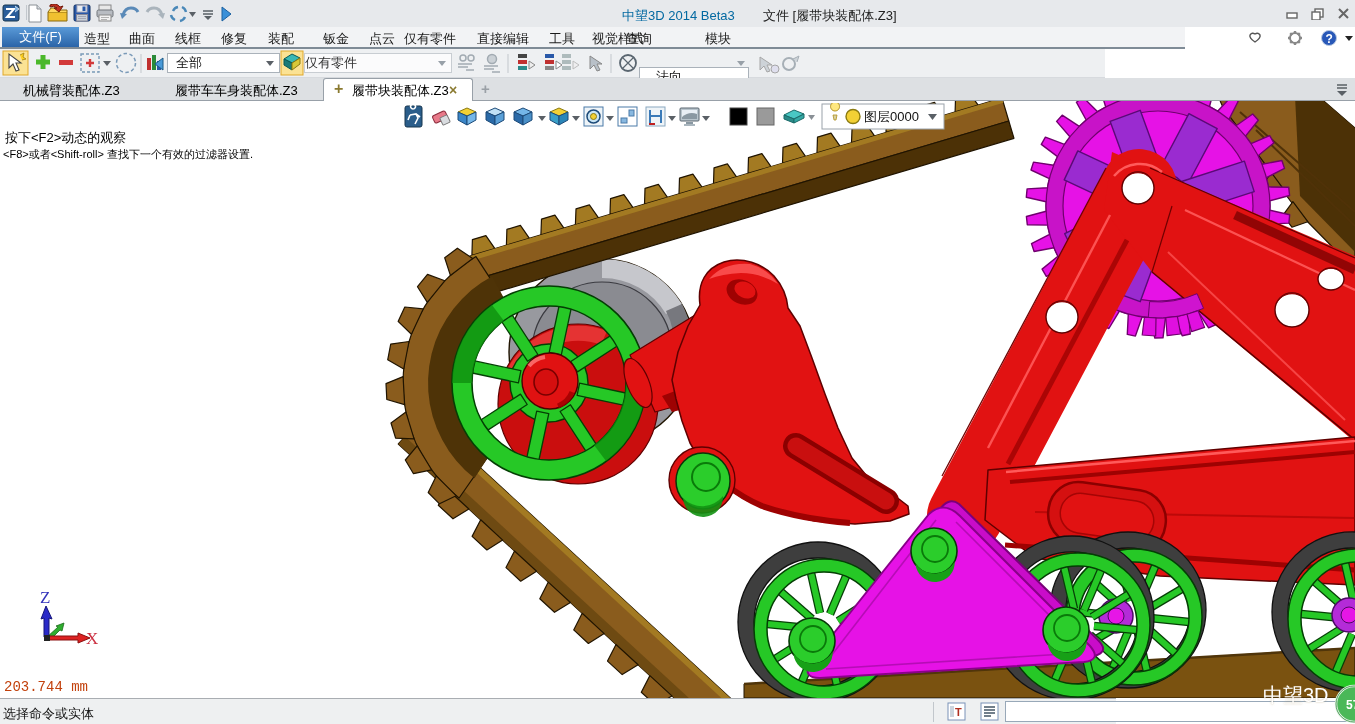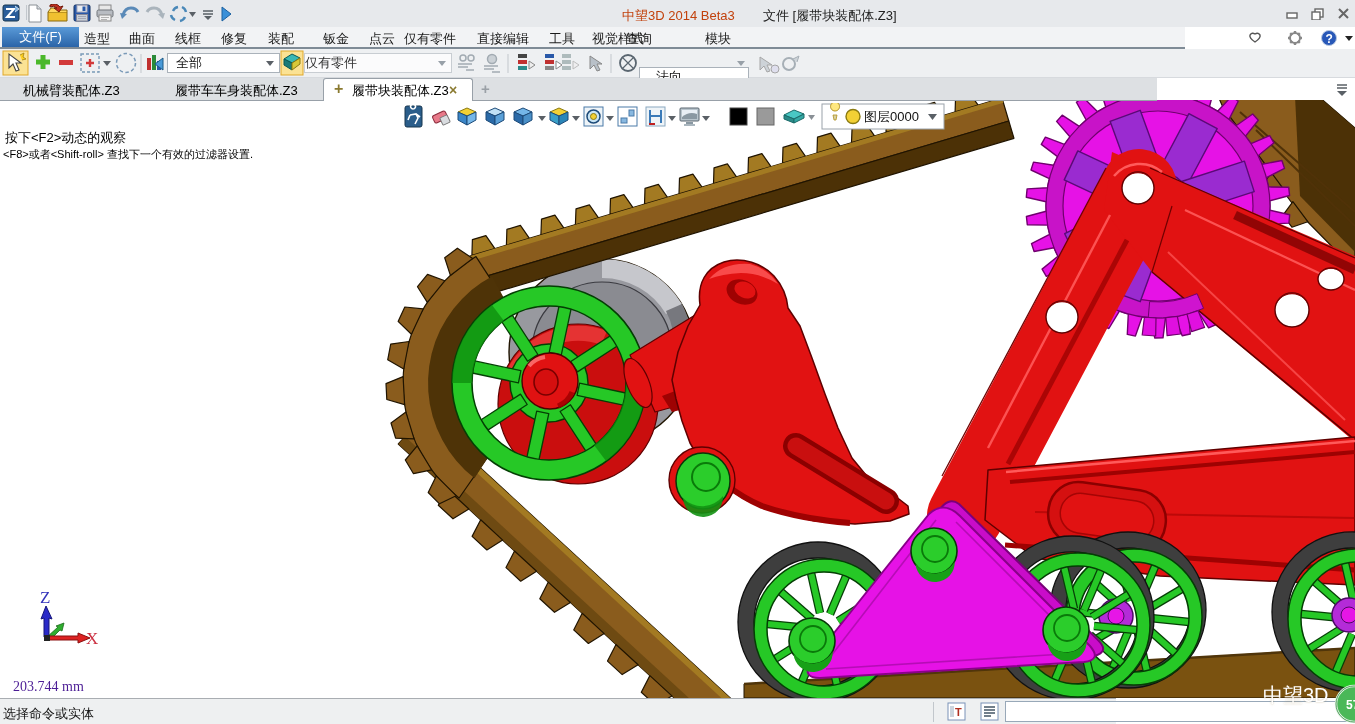--- a/index.html
+++ b/index.html
@@ -1,21 +1,21 @@
 <!DOCTYPE html>
 <html><head><meta charset="utf-8">
 <style>
 *{margin:0;padding:0;box-sizing:border-box}
 html,body{width:1355px;height:724px;overflow:hidden;font-family:"Liberation Sans",sans-serif;background:#fff;position:relative}
 .abs{position:absolute}
 
 #titlebar{left:0;top:0;width:1355px;height:27px;background:#e7e9ec;z-index:20}
 #menubar{left:0;top:27px;width:1185px;height:22px;background:#f2f3f5;border-bottom:2px solid #7f8b96;z-index:20}
-#toolbar{left:0;top:49px;width:1355px;height:29px;background:#eef0f2;border-bottom:1px solid #d7dade;z-index:20}
-#tabbar{left:0;top:78px;width:1157px;height:23px;background:#dde0e3;border-bottom:1px solid #98a0a8;z-index:20}
+#toolbar{left:0;top:49px;width:1105px;height:29px;background:#eef0f2;border-bottom:1px solid #d7dade;z-index:20}
+#tabbar{left:0;top:78px;width:1355px;height:23px;background:#dde0e3;border-bottom:1px solid #98a0a8;z-index:20}
 #statusbar{left:0;top:698px;width:1116px;height:26px;background:#eef0f1;border-top:1px solid #a9adb2;z-index:20}
 .t{position:absolute;white-space:nowrap}
 .menuitem{position:absolute;top:3px;font-size:13px;color:#1a1a1a}
 .cmb{position:absolute;background:#fff;border:1px solid #aab2ba;font-size:13px;color:#111;line-height:18px}
 .arrow-dn{position:absolute;width:0;height:0;border-left:4px solid transparent;border-right:4px solid transparent;border-top:5px solid #5a6066}
 .vline{position:absolute;width:1px;background:#c2c7cc}
 .icon{position:absolute}
 </style></head>
 <body>
 <svg width="1355" height="724" viewBox="0 0 1355 724" style="position:absolute;left:0;top:0">
@@ -350,21 +350,21 @@
 <svg width="90" height="70" viewBox="0 0 90 70">
  <text x="20" y="18" font-size="17" font-family="Liberation Serif,serif" fill="#3333bb">Z</text>
  <polygon points="26,21 21,34 24,33 24,52 29,52 29,33 32,34" fill="#2a2ac8" stroke="#15157a" stroke-width="1"></polygon>
  <polygon points="22,55 27,50 47,52 47,55" fill="#2a8a2a" opacity="0"></polygon>
  <path d="M27,52 L38,42 l-2,-1 l8,-3 l-2,8 l-2,-1 l-9,9" fill="#2fae2f" stroke="#1a6a1a" stroke-width="0.8"></path>
  <polygon points="26,51 58,51 58,48 70,53 58,58 58,55 26,55" fill="#dd2222" stroke="#8a1010" stroke-width="1"></polygon>
  <text x="66" y="59" font-size="17" font-family="Liberation Serif,serif" fill="#cc3344">X</text>
  <rect x="24" y="50" width="6" height="6" fill="#222"></rect>
 </svg>
 </div>
-<div class="abs" style="left:13px;top:679px;font-size:14px;font-family:Liberation Serif, serif;color:#4c1d95;z-index:5">203.744 mm</div>
+<div class="abs" style="left:4px;top:679px;font-size:14px;font-family:Liberation Mono, monospace;color:#c2410c;z-index:5">203.744 mm</div>
 
 <div class="abs" style="left:1263px;top:682px;z-index:25;color:#fff;font-size:20px;font-weight:normal;text-shadow:0 0 2px rgba(150,120,60,.5)">中望3D</div>
 <div class="abs" style="left:1318px;top:701px;z-index:25;color:#fff;font-size:12px;font-weight:bold">com</div>
 <div class="abs" style="left:1332px;top:684px;z-index:26;width:44px;height:40px">
 <svg width="44" height="40">
       <circle cx="22" cy="20" r="18" fill="#4ab858" stroke="#e8f4e8" stroke-width="2.5"></circle>
       <circle cx="22" cy="20" r="18" fill="none" stroke="#2a8a3a" stroke-width="0.8"></circle>
       <text x="14" y="25" font-size="12" fill="#fff" font-weight="bold">57</text>
     </svg>
 </div>
@@ -405,21 +405,21 @@
         <path d="M3 6 a 7 7 0 0 1 5 -4"></path>
         <path d="M12 2 a 7 7 0 0 1 4 5"></path>
         <path d="M15 12 a 7 7 0 0 1 -5 4"></path>
         <path d="M5 15 a 7 7 0 0 1 -4 -5"></path>
       </g>
   <polygon points="163,8 170,8 166.5,13" fill="#5a6066"></polygon>
   <path d="M177 7 h10 M177 10 h10" stroke="#5a6066" stroke-width="1.6"></path>
       <polygon points="178,12 186,12 182,16" fill="#5a6066"></polygon>
   <polygon points="196,3 196,17 205,10" fill="#3a90d8" stroke="#1a60a0"></polygon>
  </svg>
- <div class="t" style="left:622px;top:7px;font-size:13px;color:#c2410c">中望3D 2014 Beta3</div>
+ <div class="t" style="left:622px;top:7px;font-size:13px;color:#0369a1">中望3D 2014 Beta3</div>
  <div class="t" style="left:763px;top:7px;font-size:13px;color:#222">文件 [履带块装配体.Z3]</div>
  <svg class="icon" style="left:1286px;top:8px" width="70" height="12" viewBox="0 0 70 12">
   <rect x="1" y="5" width="10" height="5" fill="#fff" stroke="#666" stroke-width="1.4"></rect>
   <g stroke="#666" stroke-width="1.4" fill="#fff">
         <rect x="29" y="1" width="8" height="8"></rect>
         <rect x="26" y="4" width="8" height="8"></rect>
       </g>
   <path d="M53 1 L62 10 M62 1 L53 10" stroke="#666" stroke-width="2"></path>
  </svg>
 </div>

